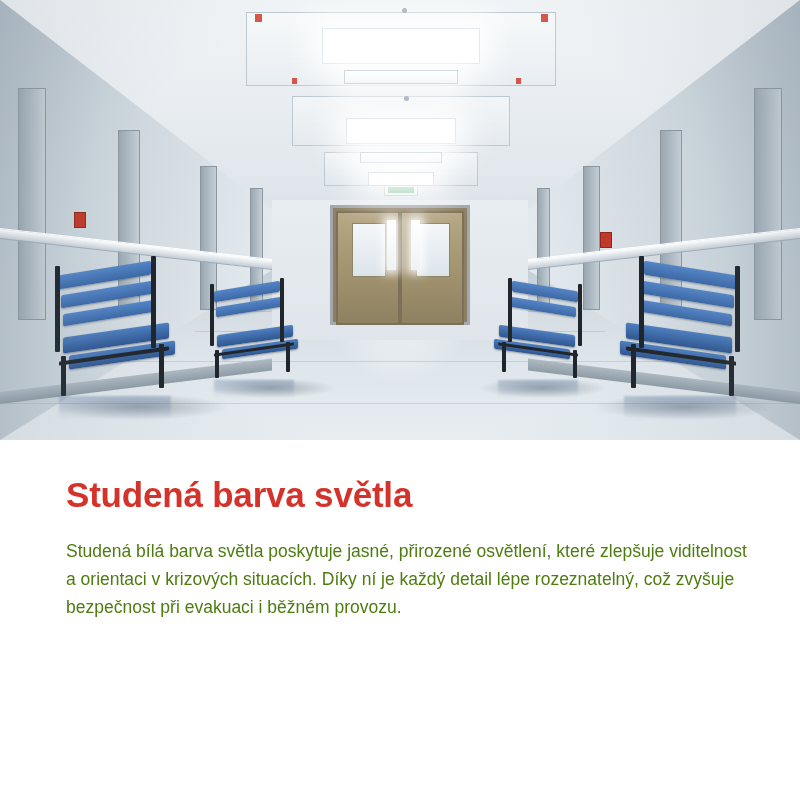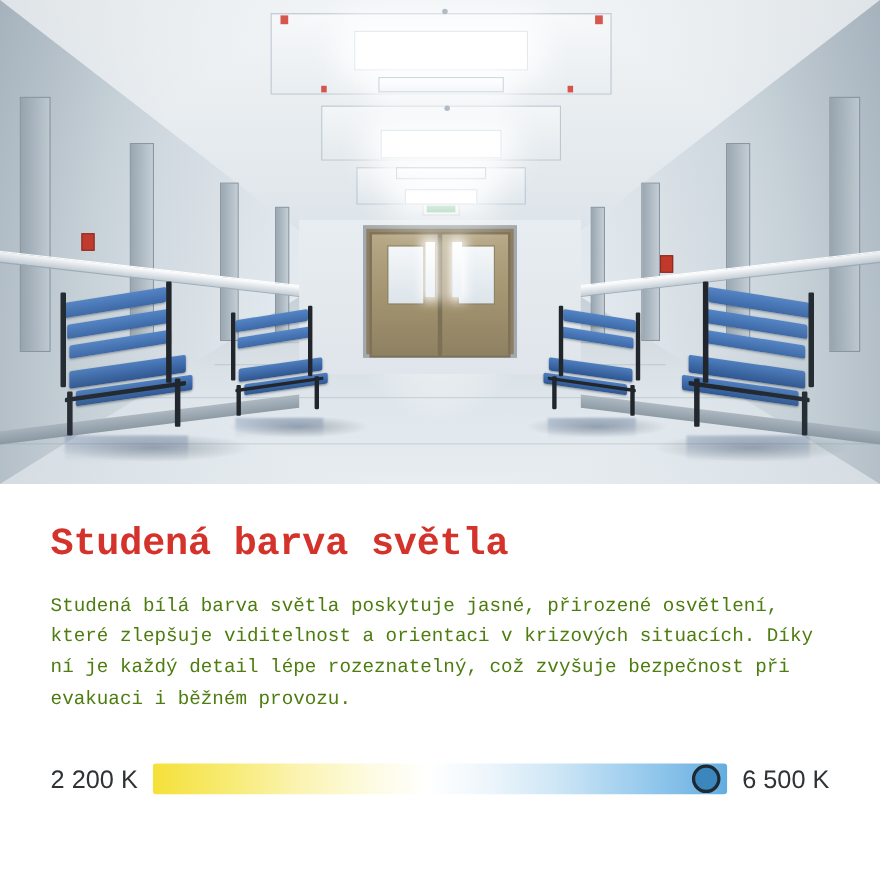--- a/index.html
+++ b/index.html
@@ -202,23 +202,22 @@
   }
 
   .hero-vignette {
     position: absolute; inset: 0;
     background: radial-gradient(ellipse 520px 400px at 50% 50%, rgba(255,255,255,0) 55%, rgba(120,135,148,0.18) 100%);
     pointer-events: none;
   }
 
   
   .content {
-    padding: 36px 46px 0 46px;
+    padding: 36px 46px 0 66px;
     box-sizing: border-box;
-    font-family: Liberation Mono, monospace;
   }
   .headline {
     margin: 0 0 22px 0;
     font-size: 35px;
     line-height: 1.1;
     font-weight: bold;
     color: #d3332b;
     letter-spacing: -0.2px;
   }
   .body-text {
@@ -401,23 +400,14 @@
     </div>
 
     <div class="hero-vignette"></div>
   </div>
 
   <div class="content">
     <h1 class="headline">Studená barva světla</h1>
     <p class="body-text">Studená bílá barva světla poskytuje jasné, přirozené osvětlení, které zlepšuje viditelnost a orientaci v krizových situacích. Díky ní je každý detail lépe rozeznatelný, což zvyšuje bezpečnost při evakuaci i běžném provozu.</p>
   </div>
 
-  <div class="kelvin-row">
-    <span class="kelvin-label">2 200 K</span>
-
-    <div class="kelvin-track">
-      <div class="kelvin-knob"></div>
-    </div>
-
-    <span class="kelvin-label">6 500 K</span>
-  </div>
 
 </div>
 
 </body></html>

